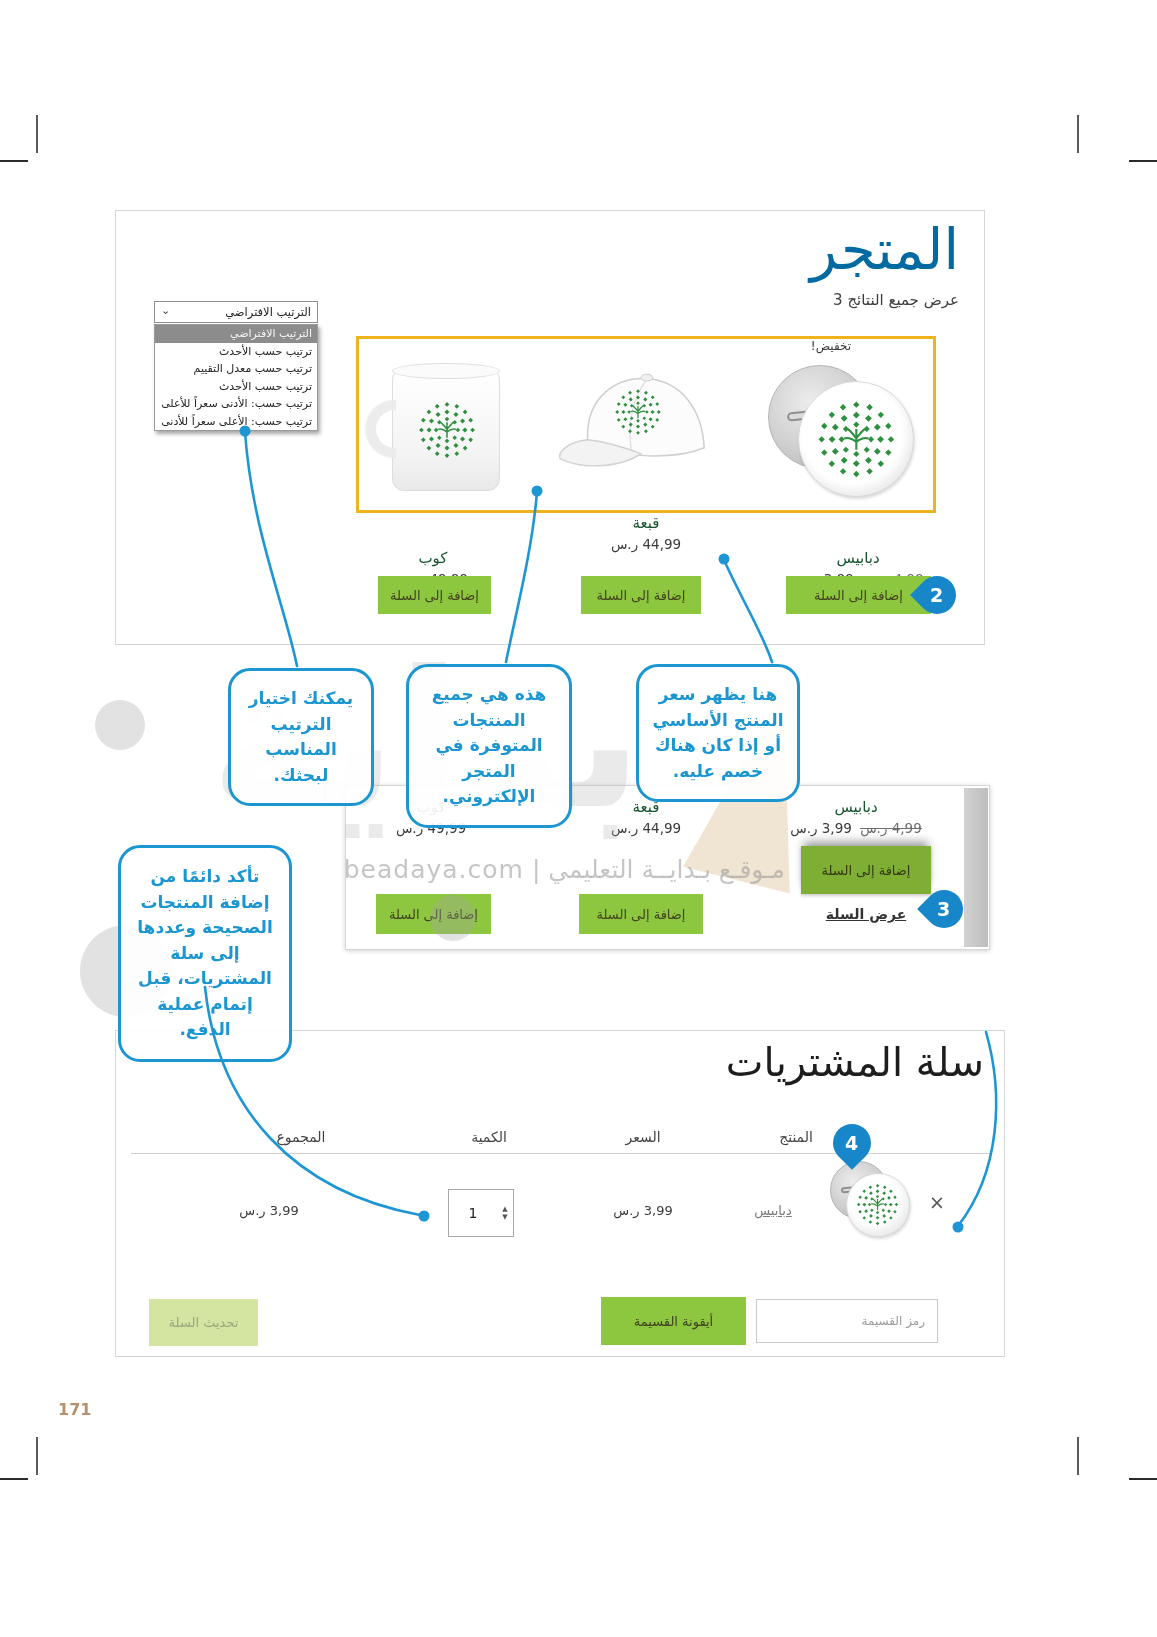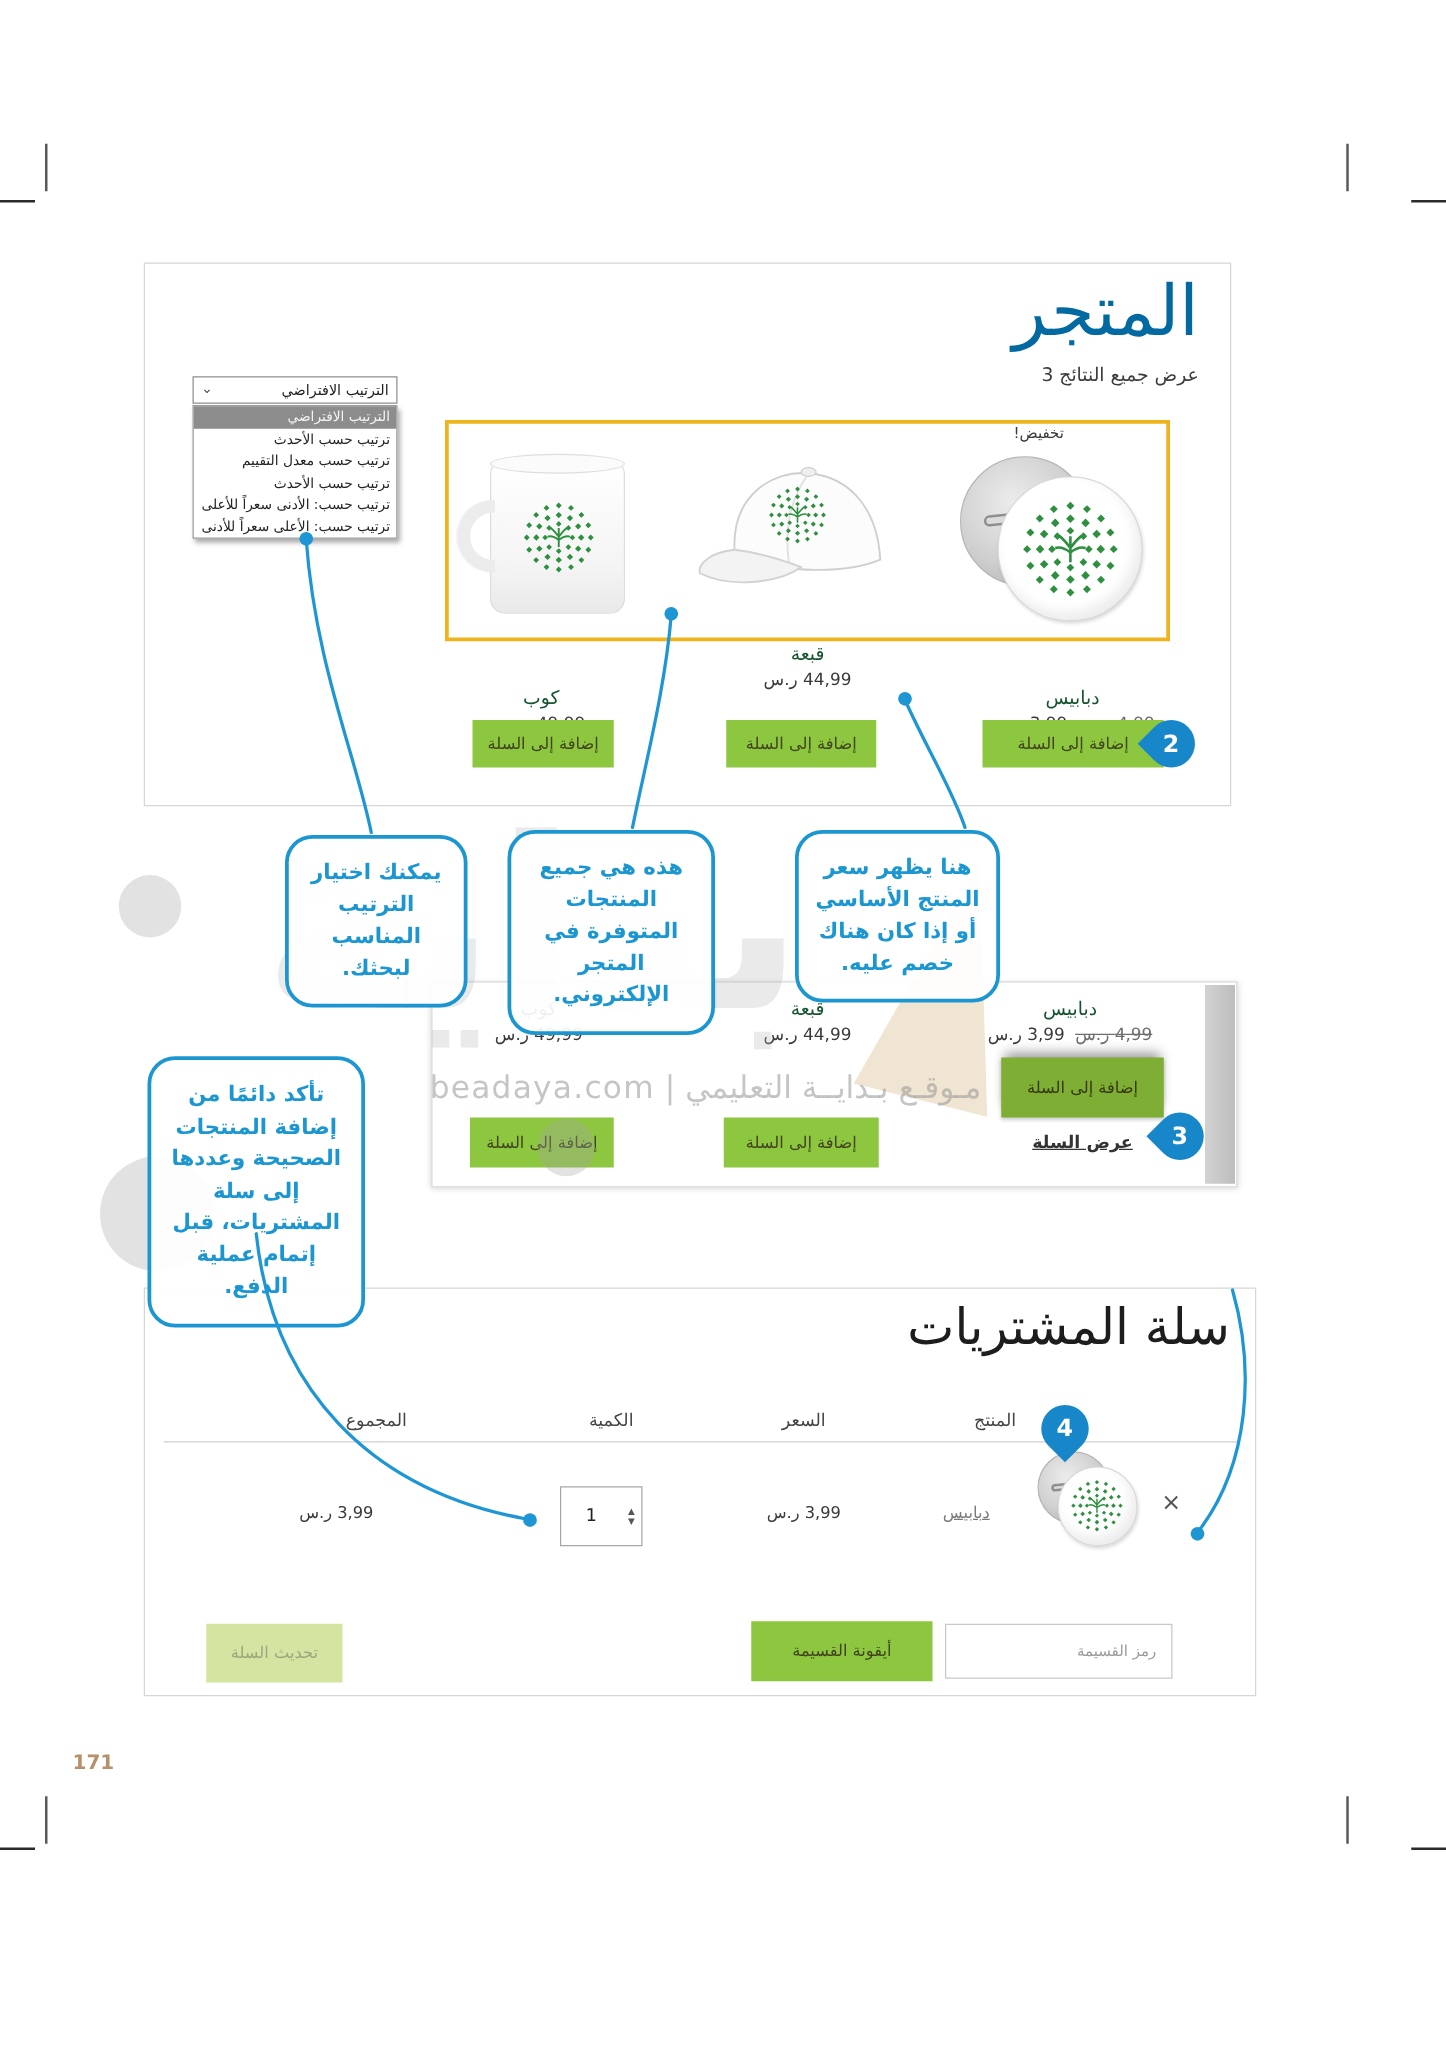--- a/index.html
+++ b/index.html
@@ -50,21 +50,21 @@
   .pin-front .emblem-wrap { position:absolute; left:12%; top:12%; width:76%; height:76%; }
 
   .prod-col { position:absolute; width:170px; text-align:center; }
   .prod-name { font-size:15px; color:#14532d; }
   .prod-price { font-size:13.5px; color:#3a3a3a; margin-top:4px; }
   .prod-price del { color:#6e6e6e; margin-left:4px; }
 
   .green-btn { position:absolute; background:#8dc63f; color:#41431f; font-size:13px; display:flex; align-items:center; justify-content:center;
     cursor:pointer; border:none; }
   .green-btn.pressed { background:#7fae35; box-shadow:0 -7px 9px -3px rgba(0,0,0,.4), 0 2px 3px rgba(0,0,0,.2); color:#35380f; }
-  .green-btn.disabled { background:#d3e5a1; color:#9aa77f;margin-left:16px; }
+  .green-btn.disabled { background:#d3e5a1; color:#9aa77f; }
 
   .view-cart { position:absolute; font-size:14px; font-weight:bold; color:#333; text-decoration:underline; text-align:center; cursor:pointer; }
 
   
   .callout { position:absolute; border:3px solid #1b96d1; border-radius:22px; background:rgba(255,255,255,.92); color:#1b96d1;
     font-weight:bold; text-align:center; z-index:5; line-height:1.5; }
 
   
   .badge { position:absolute; width:38px; height:38px; background:#1787c9; display:flex; align-items:center; justify-content:center; z-index:7; }
   .badge.tip-left { border-radius:0 50% 50% 50%; transform:rotate(-45deg); }

